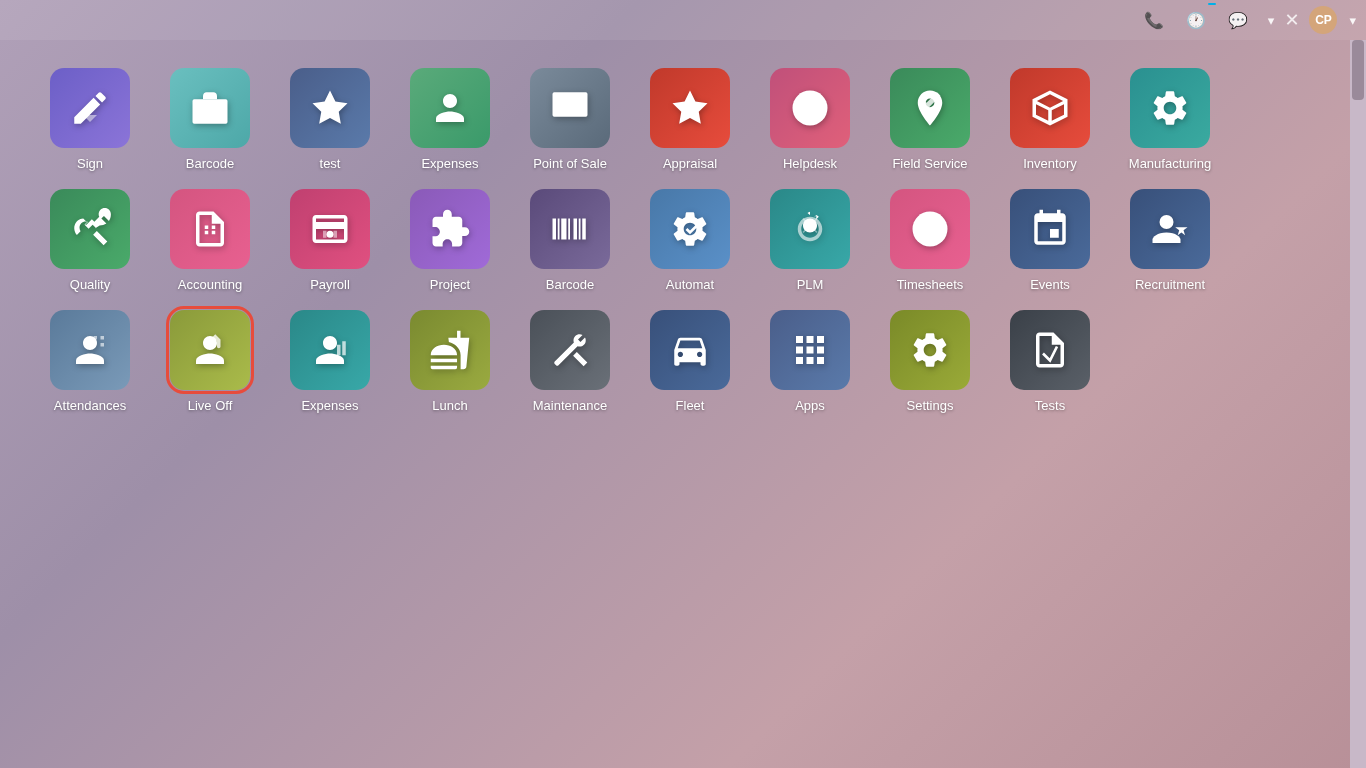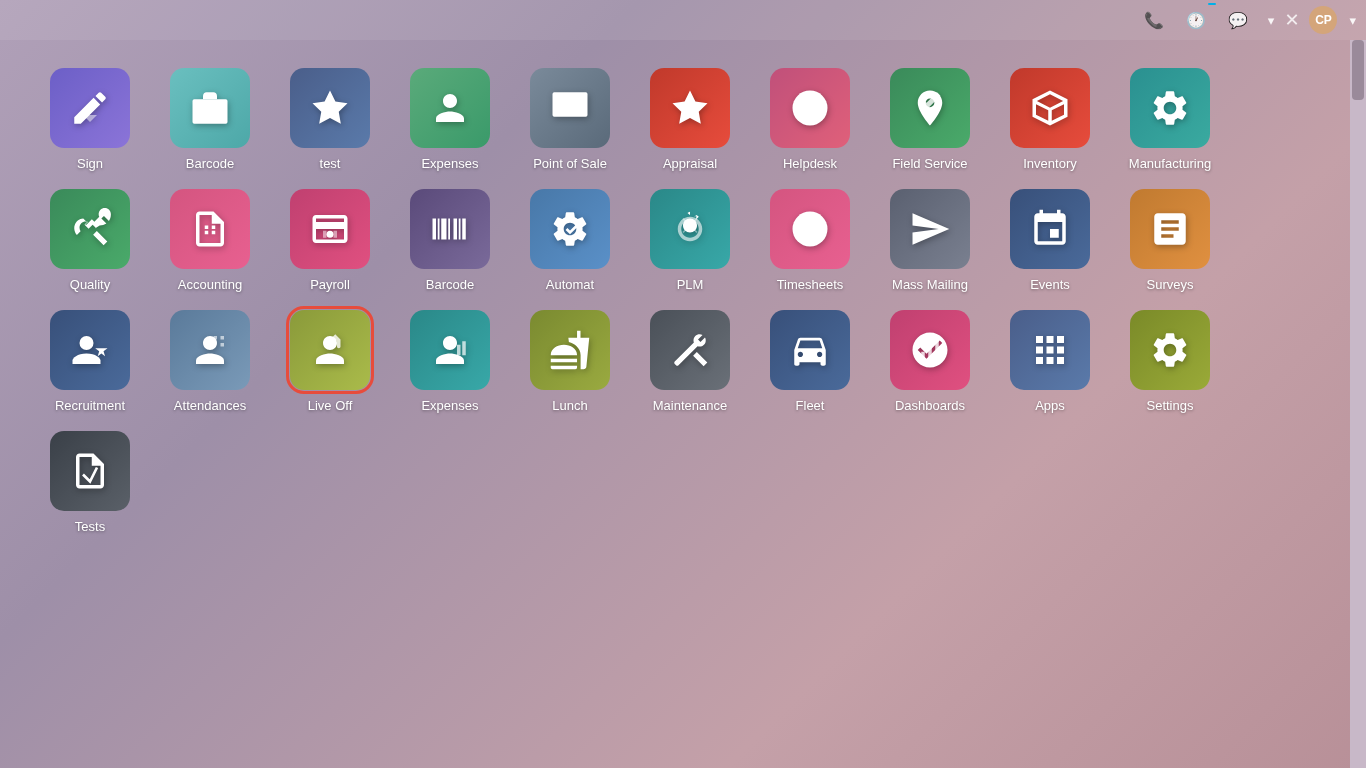--- a/index.html
+++ b/index.html
@@ -325,20 +325,28 @@
       <div class="app-icon ic-pink3">
         <svg viewBox="0 0 24 24">
           <path d="M20 4H4c-1.11 0-2 .89-2 2v12c0 1.11.89 2 2 2h16c1.11 0 2-.89 2-2V6c0-1.11-.89-2-2-2zm0 14H4v-6h16v6zm0-10H4V6h16v2z"></path>
           <circle cx="12" cy="15" r="2"></circle>
           <path d="M8 13h2v4H8zm6 0h2v4h-2z" opacity="0.5"></path>
         </svg>
       </div>
       <span class="app-label">Payroll</span>
     </div>
     <div class="app-item">
+      <div class="app-icon ic-purple2">
+        <svg viewBox="0 0 24 24">
+          <path d="M20.5 11H19V7c0-1.1-.9-2-2-2h-4V3.5C13 2.12 11.88 1 10.5 1S8 2.12 8 3.5V5H4c-1.1 0-1.99.9-1.99 2v3.8H3.5c1.49 0 2.7 1.21 2.7 2.7s-1.21 2.7-2.7 2.7H2V20c0 1.1.9 2 2 2h3.8v-1.5c0-1.49 1.21-2.7 2.7-2.7 1.49 0 2.7 1.21 2.7 2.7V22H17c1.1 0 2-.9 2-2v-4h1.5c1.38 0 2.5-1.12 2.5-2.5S21.88 11 20.5 11z"></path>
+        </svg>
+      </div>
+      <span class="app-label">Project</span>
+    </div>
+    <div class="app-item">
       <div class="app-icon ic-dark-purple">
         <svg viewBox="0 0 24 24">
           <path d="M2 6h2v12H2zm3 0h1v12H5zm2 0h3v12H7zm4 0h1v12h-1zm3 0h2v12h-2zm3 0h1v12h-1zm2 0h2v12h-2z"></path>
         </svg>
       </div>
       <span class="app-label">Barcode</span>
     </div>
     <div class="app-item">
       <div class="app-icon ic-blue2">
         <svg viewBox="0 0 24 24">
@@ -361,42 +369,26 @@
     <div class="app-item">
       <div class="app-icon ic-pink2">
         <svg viewBox="0 0 24 24">
           <circle cx="12" cy="12" r="10"></circle>
           <path d="M12 7v5l3 3-1.5 1.5L10 13.5V7z"></path>
         </svg>
       </div>
       <span class="app-label">Timesheets</span>
     </div>
     <div class="app-item">
-      <div class="app-icon ic-dark-slate">
-        <svg viewBox="0 0 24 24">
-          <path d="M2.01 21L23 12 2.01 3 2 10l15 2-15 2z"></path>
-        </svg>
-      </div>
-      <span class="app-label">Mass Mailing</span>
-    </div>
-    <div class="app-item">
       <div class="app-icon ic-navy2">
         <svg viewBox="0 0 24 24">
           <path d="M17 12h-5v5h5v-5zM16 1v2H8V1H6v2H5c-1.11 0-1.99.9-1.99 2L3 19c0 1.1.89 2 2 2h14c1.1 0 2-.9 2-2V5c0-1.1-.9-2-2-2h-1V1h-2zm3 18H5V8h14v11z"></path>
         </svg>
       </div>
       <span class="app-label">Events</span>
-    </div>
-    <div class="app-item">
-      <div class="app-icon ic-orange">
-        <svg viewBox="0 0 24 24">
-          <path d="M19 3H5c-1.1 0-2 .9-2 2v14c0 1.1.9 2 2 2h14c1.1 0 2-.9 2-2V5c0-1.1-.9-2-2-2zm-5 14H7v-2h7v2zm3-4H7v-2h10v2zm0-4H7V7h10v2z"></path>
-        </svg>
-      </div>
-      <span class="app-label">Surveys</span>
     </div>
     <div class="app-item">
       <div class="app-icon ic-navy2">
         <svg viewBox="0 0 24 24">
           <circle cx="10" cy="8" r="4"></circle>
           <path d="M10 14c-5.33 0-8 2.67-8 4v2h16v-2c0-1.33-2.67-4-8-4z"></path>
           <path d="M20 8l-1.5 3H15l2.27 1.65-.87 2.85L18.5 14l2.1 1.5-.87-2.85L22 11h-3.5z"></path>
         </svg>
       </div>
       <span class="app-label">Recruitment</span>
@@ -448,29 +440,20 @@
     </div>
     <div class="app-item">
       <div class="app-icon ic-navy2">
         <svg viewBox="0 0 24 24">
           <path d="M18.92 6.01C18.72 5.42 18.16 5 17.5 5h-11c-.66 0-1.21.42-1.42 1.01L3 12v8c0 .55.45 1 1 1h1c.55 0 1-.45 1-1v-1h12v1c0 .55.45 1 1 1h1c.55 0 1-.45 1-1v-8l-2.08-5.99zM6.5 16c-.83 0-1.5-.67-1.5-1.5S5.67 13 6.5 13s1.5.67 1.5 1.5S7.33 16 6.5 16zm11 0c-.83 0-1.5-.67-1.5-1.5s.67-1.5 1.5-1.5 1.5.67 1.5 1.5-.67 1.5-1.5 1.5zM5 11l1.5-4.5h11L19 11H5z"></path>
         </svg>
       </div>
       <span class="app-label">Fleet</span>
     </div>
     <div class="app-item">
-      <div class="app-icon ic-pink3">
-        <svg viewBox="0 0 24 24">
-          <path d="M12 2C6.48 2 2 6.48 2 12s4.48 10 10 10 10-4.48 10-10S17.52 2 12 2zm-2 15l-5-5 1.41-1.41L10 14.17l7.59-7.59L19 8l-9 9z"></path>
-          <path d="M7 13h2v4H7zm4-3h2v7h-2zm4-4h2v11h-2z" fill="white" opacity="0.8"></path>
-        </svg>
-      </div>
-      <span class="app-label">Dashboards</span>
-    </div>
-    <div class="app-item">
       <div class="app-icon ic-navy">
         <svg viewBox="0 0 24 24">
           <path d="M4 8h4V4H4v4zm6 12h4v-4h-4v4zm-6 0h4v-4H4v4zm0-6h4v-4H4v4zm6 0h4v-4h-4v4zm6-10v4h4V4h-4zm-6 4h4V4h-4v4zm6 6h4v-4h-4v4zm0 6h4v-4h-4v4z"></path>
         </svg>
       </div>
       <span class="app-label">Apps</span>
     </div>
     <div class="app-item">
       <div class="app-icon ic-olive3">
         <svg viewBox="0 0 24 24">

